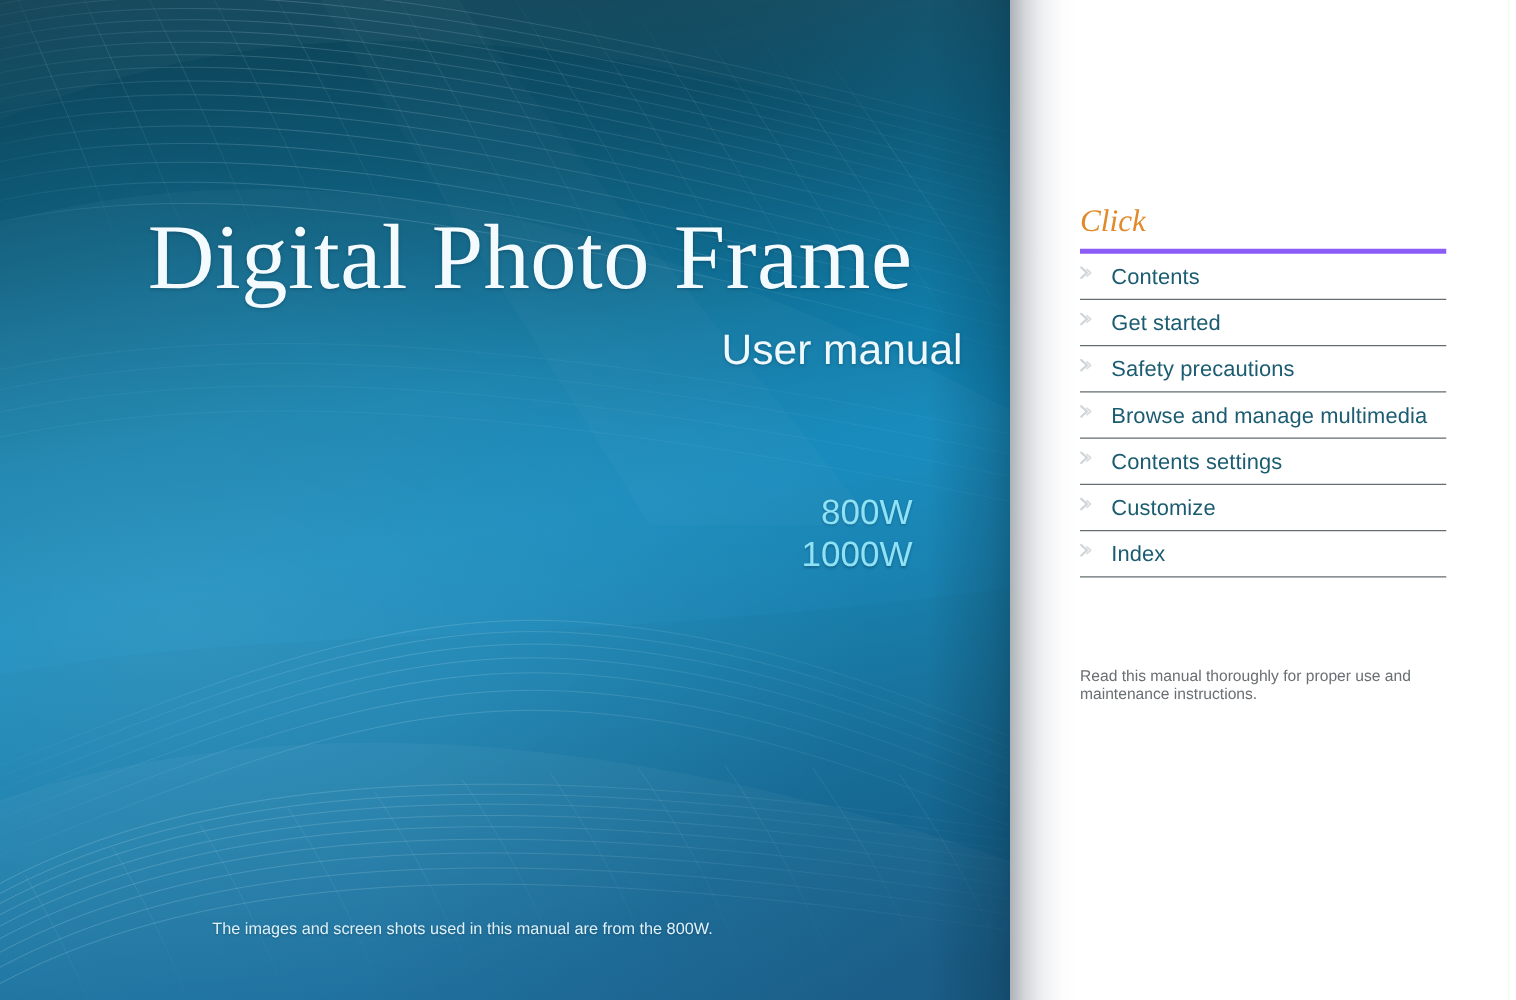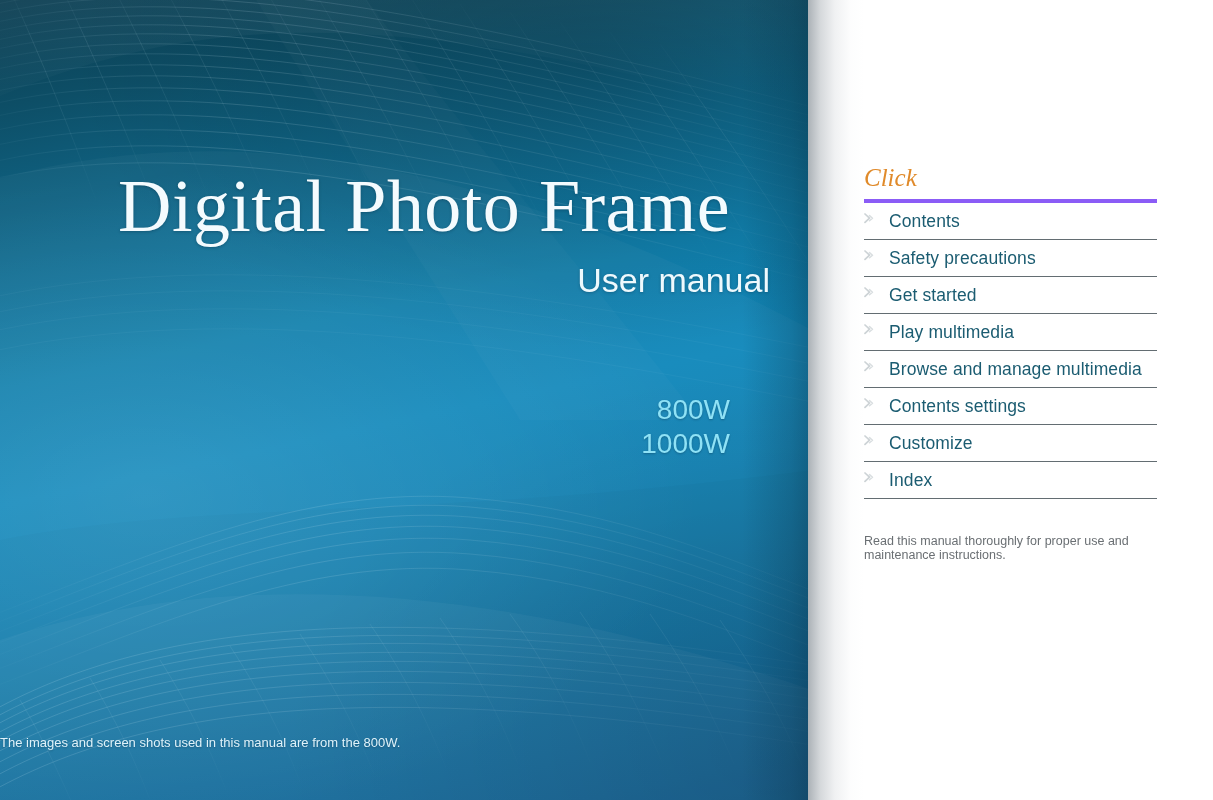--- a/index.html
+++ b/index.html
@@ -108,20 +108,21 @@
     font-size: 28px;
     line-height: 34px;
     color: #8fe2f6;
     text-shadow: 0 1px 2px rgba(0,30,50,0.30);
   }
   #models div { display: block; }
   #cover-note {
     position: absolute;
     left: 0; top: 733px;
     width: 740px;
+    text-align: center;
     font-family: "Liberation Sans", sans-serif;
     font-size: 13px;
     line-height: 19px;
     color: #dff2fa;
     text-shadow: 0 1px 2px rgba(0,30,50,0.30);
   }
 
   
   #right-panel {
     position: absolute;
@@ -358,42 +359,33 @@
           <span class="toc-label">Contents</span>
         </li>
 
         <li>
           <span class="toc-arrow">
             <svg width="14" height="13" viewBox="0 0 14 13" xmlns="http://www.w3.org/2000/svg">
               <path d="M1 1 L5.5 5.2 L1 9.4" fill="none" stroke="#cdd3d6" stroke-width="1.7" stroke-linecap="round" stroke-linejoin="round"></path>
               <path d="M5.5 2.6 L8.5 5.2 L5.5 7.8" fill="none" stroke="#d9dee0" stroke-width="1.5" stroke-linecap="round" stroke-linejoin="round"></path>
             </svg>
           </span>
+          <span class="toc-label">Get started</span>
+        </li>
+
+        <li>
+          <span class="toc-arrow">
+            <svg width="14" height="13" viewBox="0 0 14 13" xmlns="http://www.w3.org/2000/svg">
+              <path d="M1 1 L5.5 5.2 L1 9.4" fill="none" stroke="#cdd3d6" stroke-width="1.7" stroke-linecap="round" stroke-linejoin="round"></path>
+              <path d="M5.5 2.6 L8.5 5.2 L5.5 7.8" fill="none" stroke="#d9dee0" stroke-width="1.5" stroke-linecap="round" stroke-linejoin="round"></path>
+            </svg>
+          </span>
           <span class="toc-label">Safety precautions</span>
         </li>
 
-        <li>
-          <span class="toc-arrow">
-            <svg width="14" height="13" viewBox="0 0 14 13" xmlns="http://www.w3.org/2000/svg">
-              <path d="M1 1 L5.5 5.2 L1 9.4" fill="none" stroke="#cdd3d6" stroke-width="1.7" stroke-linecap="round" stroke-linejoin="round"></path>
-              <path d="M5.5 2.6 L8.5 5.2 L5.5 7.8" fill="none" stroke="#d9dee0" stroke-width="1.5" stroke-linecap="round" stroke-linejoin="round"></path>
-            </svg>
-          </span>
-          <span class="toc-label">Get started</span>
-        </li>
-
-        <li>
-          <span class="toc-arrow">
-            <svg width="14" height="13" viewBox="0 0 14 13" xmlns="http://www.w3.org/2000/svg">
-              <path d="M1 1 L5.5 5.2 L1 9.4" fill="none" stroke="#cdd3d6" stroke-width="1.7" stroke-linecap="round" stroke-linejoin="round"></path>
-              <path d="M5.5 2.6 L8.5 5.2 L5.5 7.8" fill="none" stroke="#d9dee0" stroke-width="1.5" stroke-linecap="round" stroke-linejoin="round"></path>
-            </svg>
-          </span>
-          <span class="toc-label">Play multimedia</span>
-        </li>
 
         <li>
           <span class="toc-arrow">
             <svg width="14" height="13" viewBox="0 0 14 13" xmlns="http://www.w3.org/2000/svg">
               <path d="M1 1 L5.5 5.2 L1 9.4" fill="none" stroke="#cdd3d6" stroke-width="1.7" stroke-linecap="round" stroke-linejoin="round"></path>
               <path d="M5.5 2.6 L8.5 5.2 L5.5 7.8" fill="none" stroke="#d9dee0" stroke-width="1.5" stroke-linecap="round" stroke-linejoin="round"></path>
             </svg>
           </span>
           <span class="toc-label">Browse and manage multimedia</span>
         </li>

